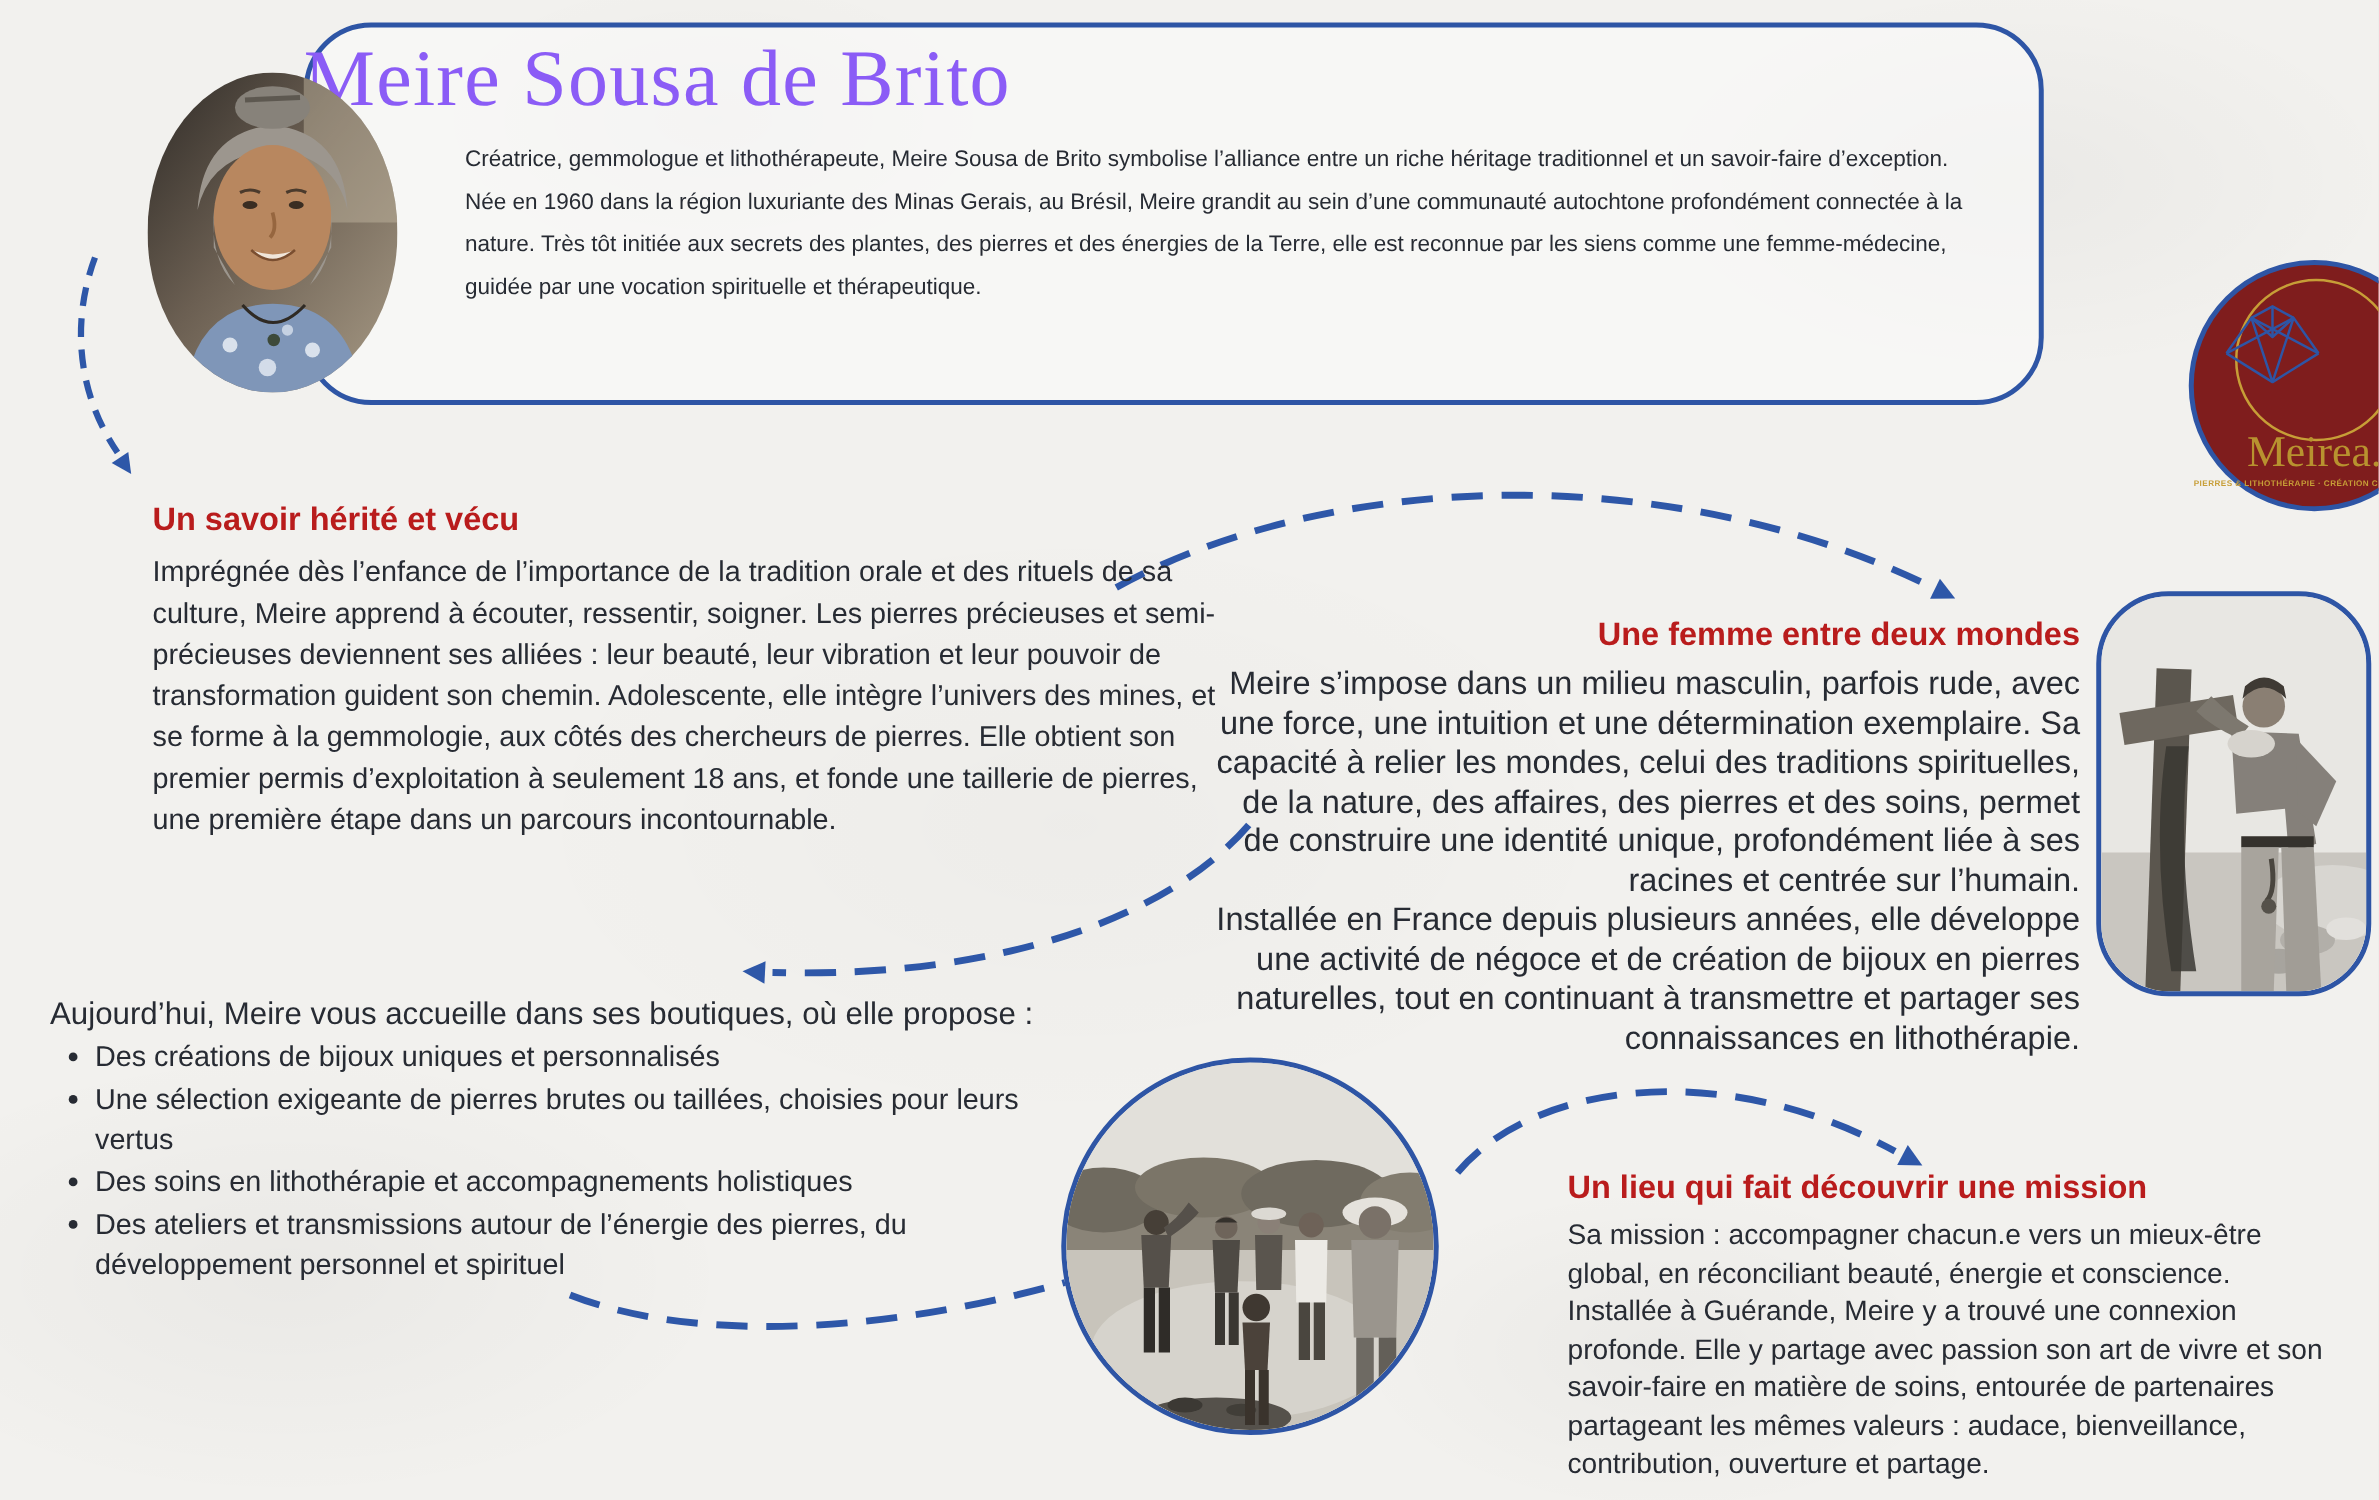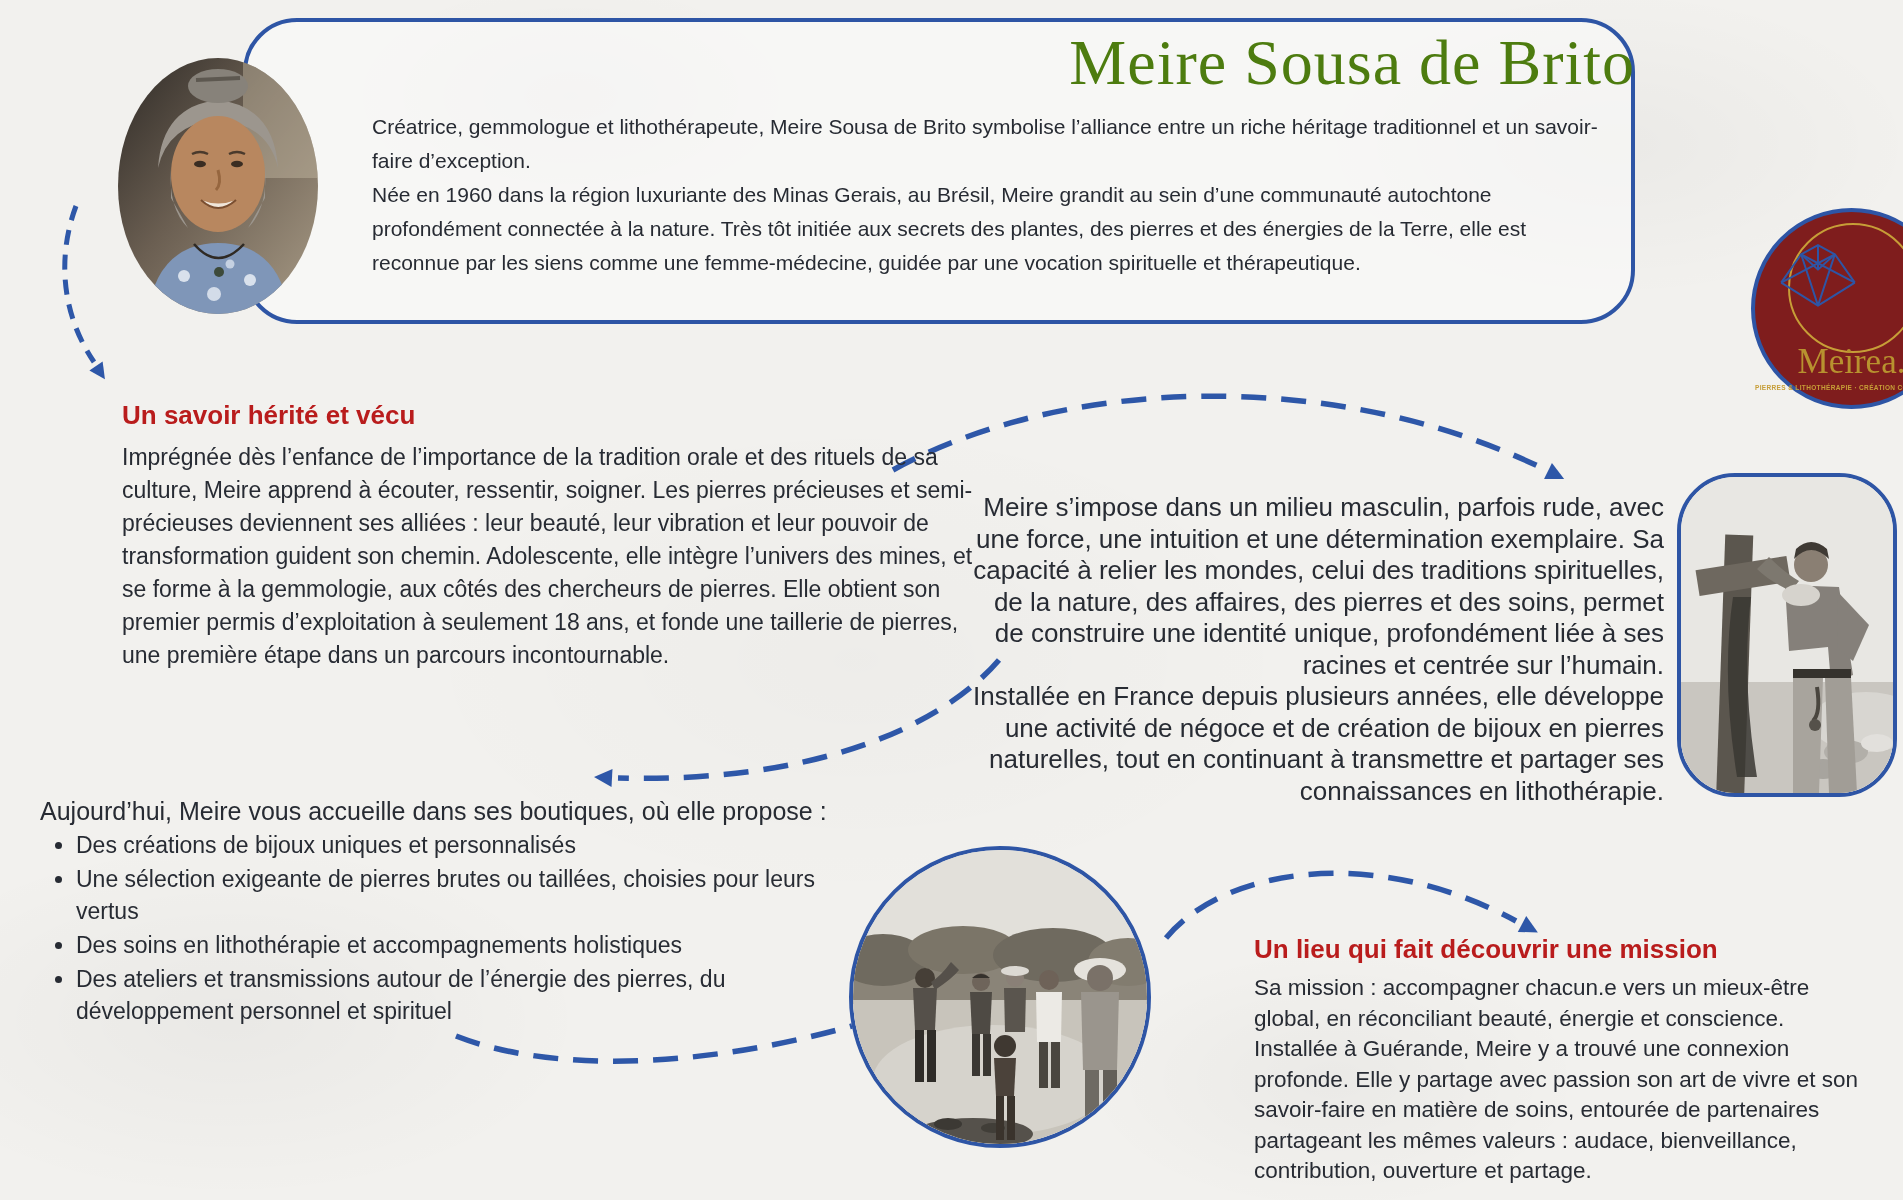--- a/index.html
+++ b/index.html
@@ -16,25 +16,25 @@
       radial-gradient(ellipse 500px 260px at 85% 12%, rgba(0,0,0,.03), transparent 60%),
       radial-gradient(ellipse 700px 380px at 45% 55%, rgba(0,0,0,.02), transparent 65%),
       radial-gradient(ellipse 420px 220px at 70% 90%, rgba(0,0,0,.03), transparent 60%),
       radial-gradient(ellipse 380px 200px at 30% 8%, rgba(0,0,0,.025), transparent 60%);
   }
   .header-card{
     position:absolute;left:243px;top:18px;width:1384px;height:298px;
     border:4px solid #2e55a5;border-radius:54px;background:rgba(252,252,251,.55);
   }
   .page-title{
-    position:absolute;left:243px;top:26px;width:1392px;text-align:right;
+    position:absolute;left:243px;top:26px;width:1392px;text-align:left;
     font-family:"Liberation Serif","DejaVu Serif",serif;
-    font-size:64px;color:#4d7c0f;letter-spacing:1px;font-weight:normal;
-  }
-  .header-intro{position:absolute;left:372px;top:110px;width:1226px;font-size:21px;line-height:34px;}
+    font-size:64px;color:#8b5cf6;letter-spacing:1px;font-weight:normal;
+  }
+  .header-intro{position:absolute;left:372px;top:110px;width:1226px;font-size:18px;line-height:34px;}
   .header-intro p{margin:0;}
   .portrait{position:absolute;left:118px;top:58px;width:200px;height:256px;}
   .portrait svg{display:block;width:100%;height:100%;}
 
   .sec-heading{font-weight:bold;font-size:26px;color:#b91c1c;margin:0;}
   .body-text{font-size:23px;line-height:33px;margin:0;}
 
   .heritage{position:absolute;left:122px;top:400px;width:856px;}
   .heritage .body-text{margin-top:10px;}
 
@@ -151,20 +151,21 @@
     <div class="logo-word">Meirea.</div>
     <div class="logo-tagline">PIERRES &amp; LITHOTHÉRAPIE · CRÉATION CONCEPTION GLOBALE</div>
   </div>
 
   <div class="heritage">
     <h2 class="sec-heading">Un savoir hérité et vécu</h2>
     <p class="body-text">Imprégnée dès l’enfance de l’importance de la tradition orale et des rituels de sa culture, Meire apprend à écouter, ressentir, soigner. Les pierres précieuses et semi-précieuses deviennent ses alliées : leur beauté, leur vibration et leur pouvoir de transformation guident son chemin. Adolescente, elle intègre l’univers des mines, et se forme à la gemmologie, aux côtés des chercheurs de pierres. Elle obtient son premier permis d’exploitation à seulement 18 ans, et fonde une taillerie de pierres, une première étape dans un parcours incontournable.</p>
   </div>
 
   <div class="two-worlds">
+    <h2 class="sec-heading">Une femme entre deux mondes</h2>
     <p>Meire s’impose dans un milieu masculin, parfois rude, avec une force, une intuition et une détermination exemplaire. Sa capacité à relier les mondes, celui des traditions spirituelles, de la nature, des affaires, des pierres et des soins, permet de construire une identité unique, profondément liée à ses racines et centrée sur l’humain.</p>
     <p>Installée en France depuis plusieurs années, elle développe une activité de négoce et de création de bijoux en pierres naturelles, tout en continuant à transmettre et partager ses connaissances en lithothérapie.</p>
   </div>
 
   <div class="photo-frame right-photo">
     <svg viewBox="0 0 212 316">
       <rect width="212" height="316" fill="#e8e7e3"></rect>
       <rect y="205" width="212" height="111" fill="#c9c6c0"></rect>
       <ellipse cx="185" cy="245" rx="55" ry="30" fill="#d8d6d1"></ellipse>
       <ellipse cx="165" cy="275" rx="22" ry="12" fill="#b2afa9"></ellipse>

